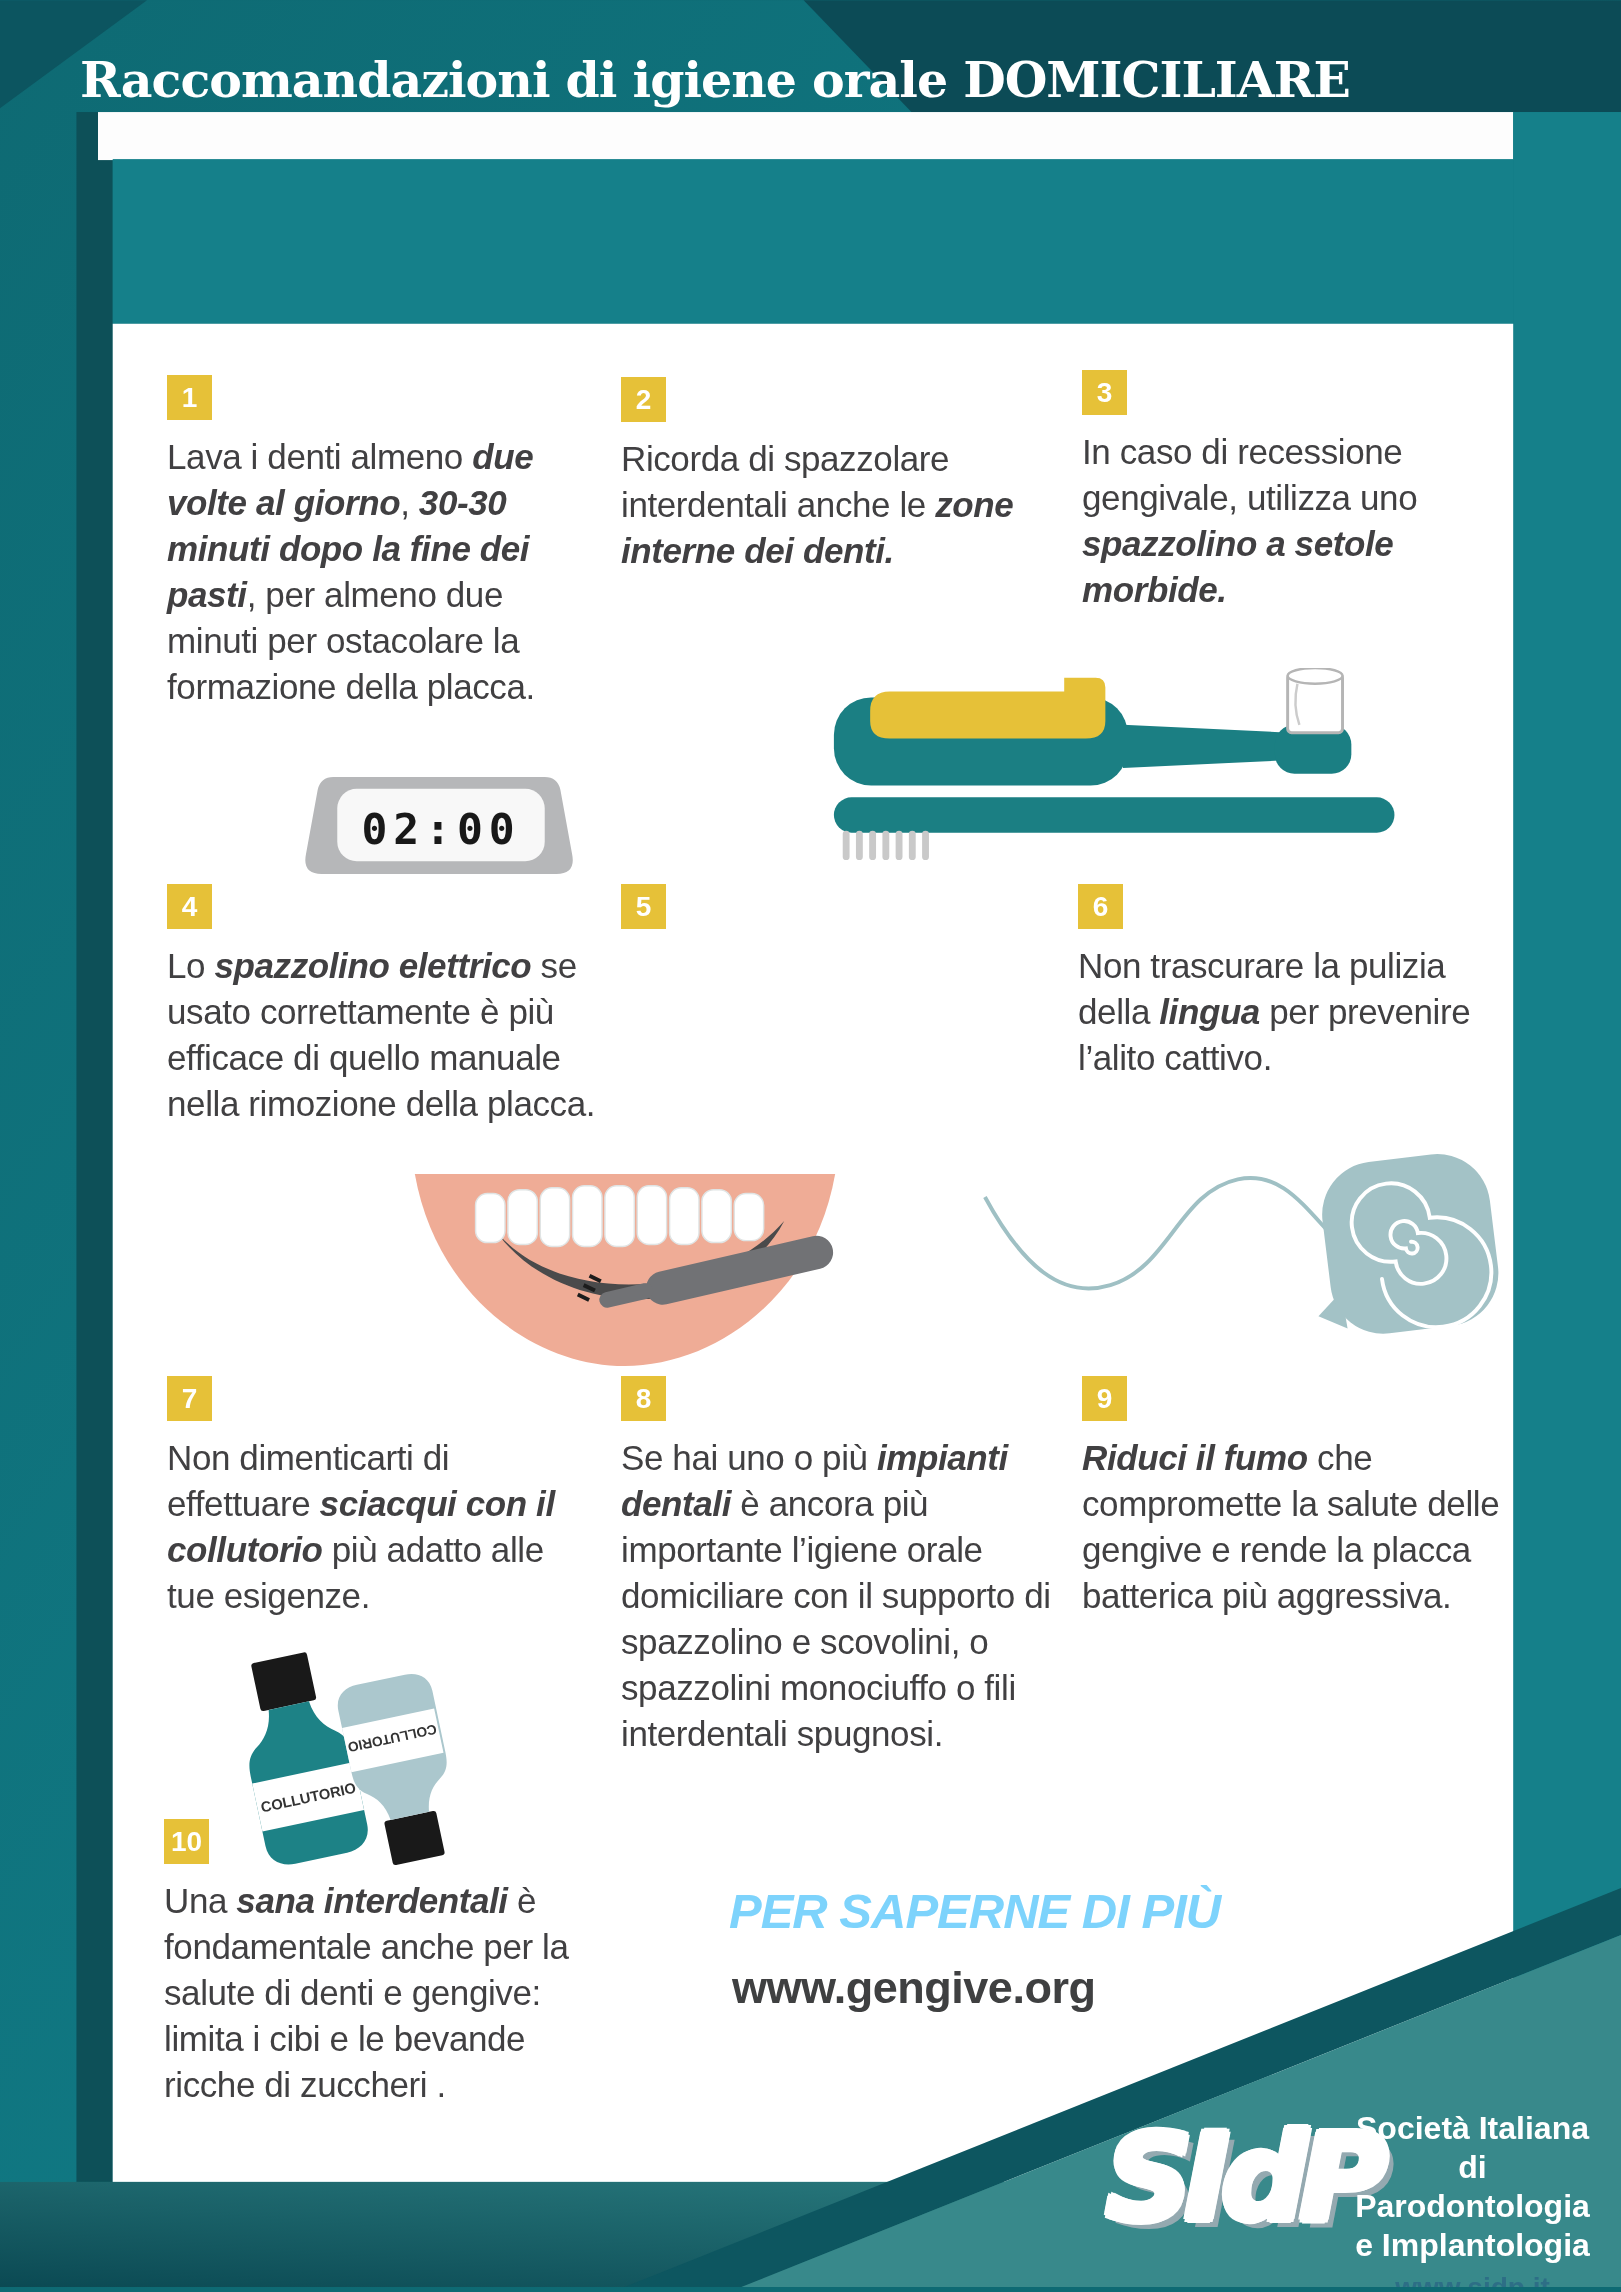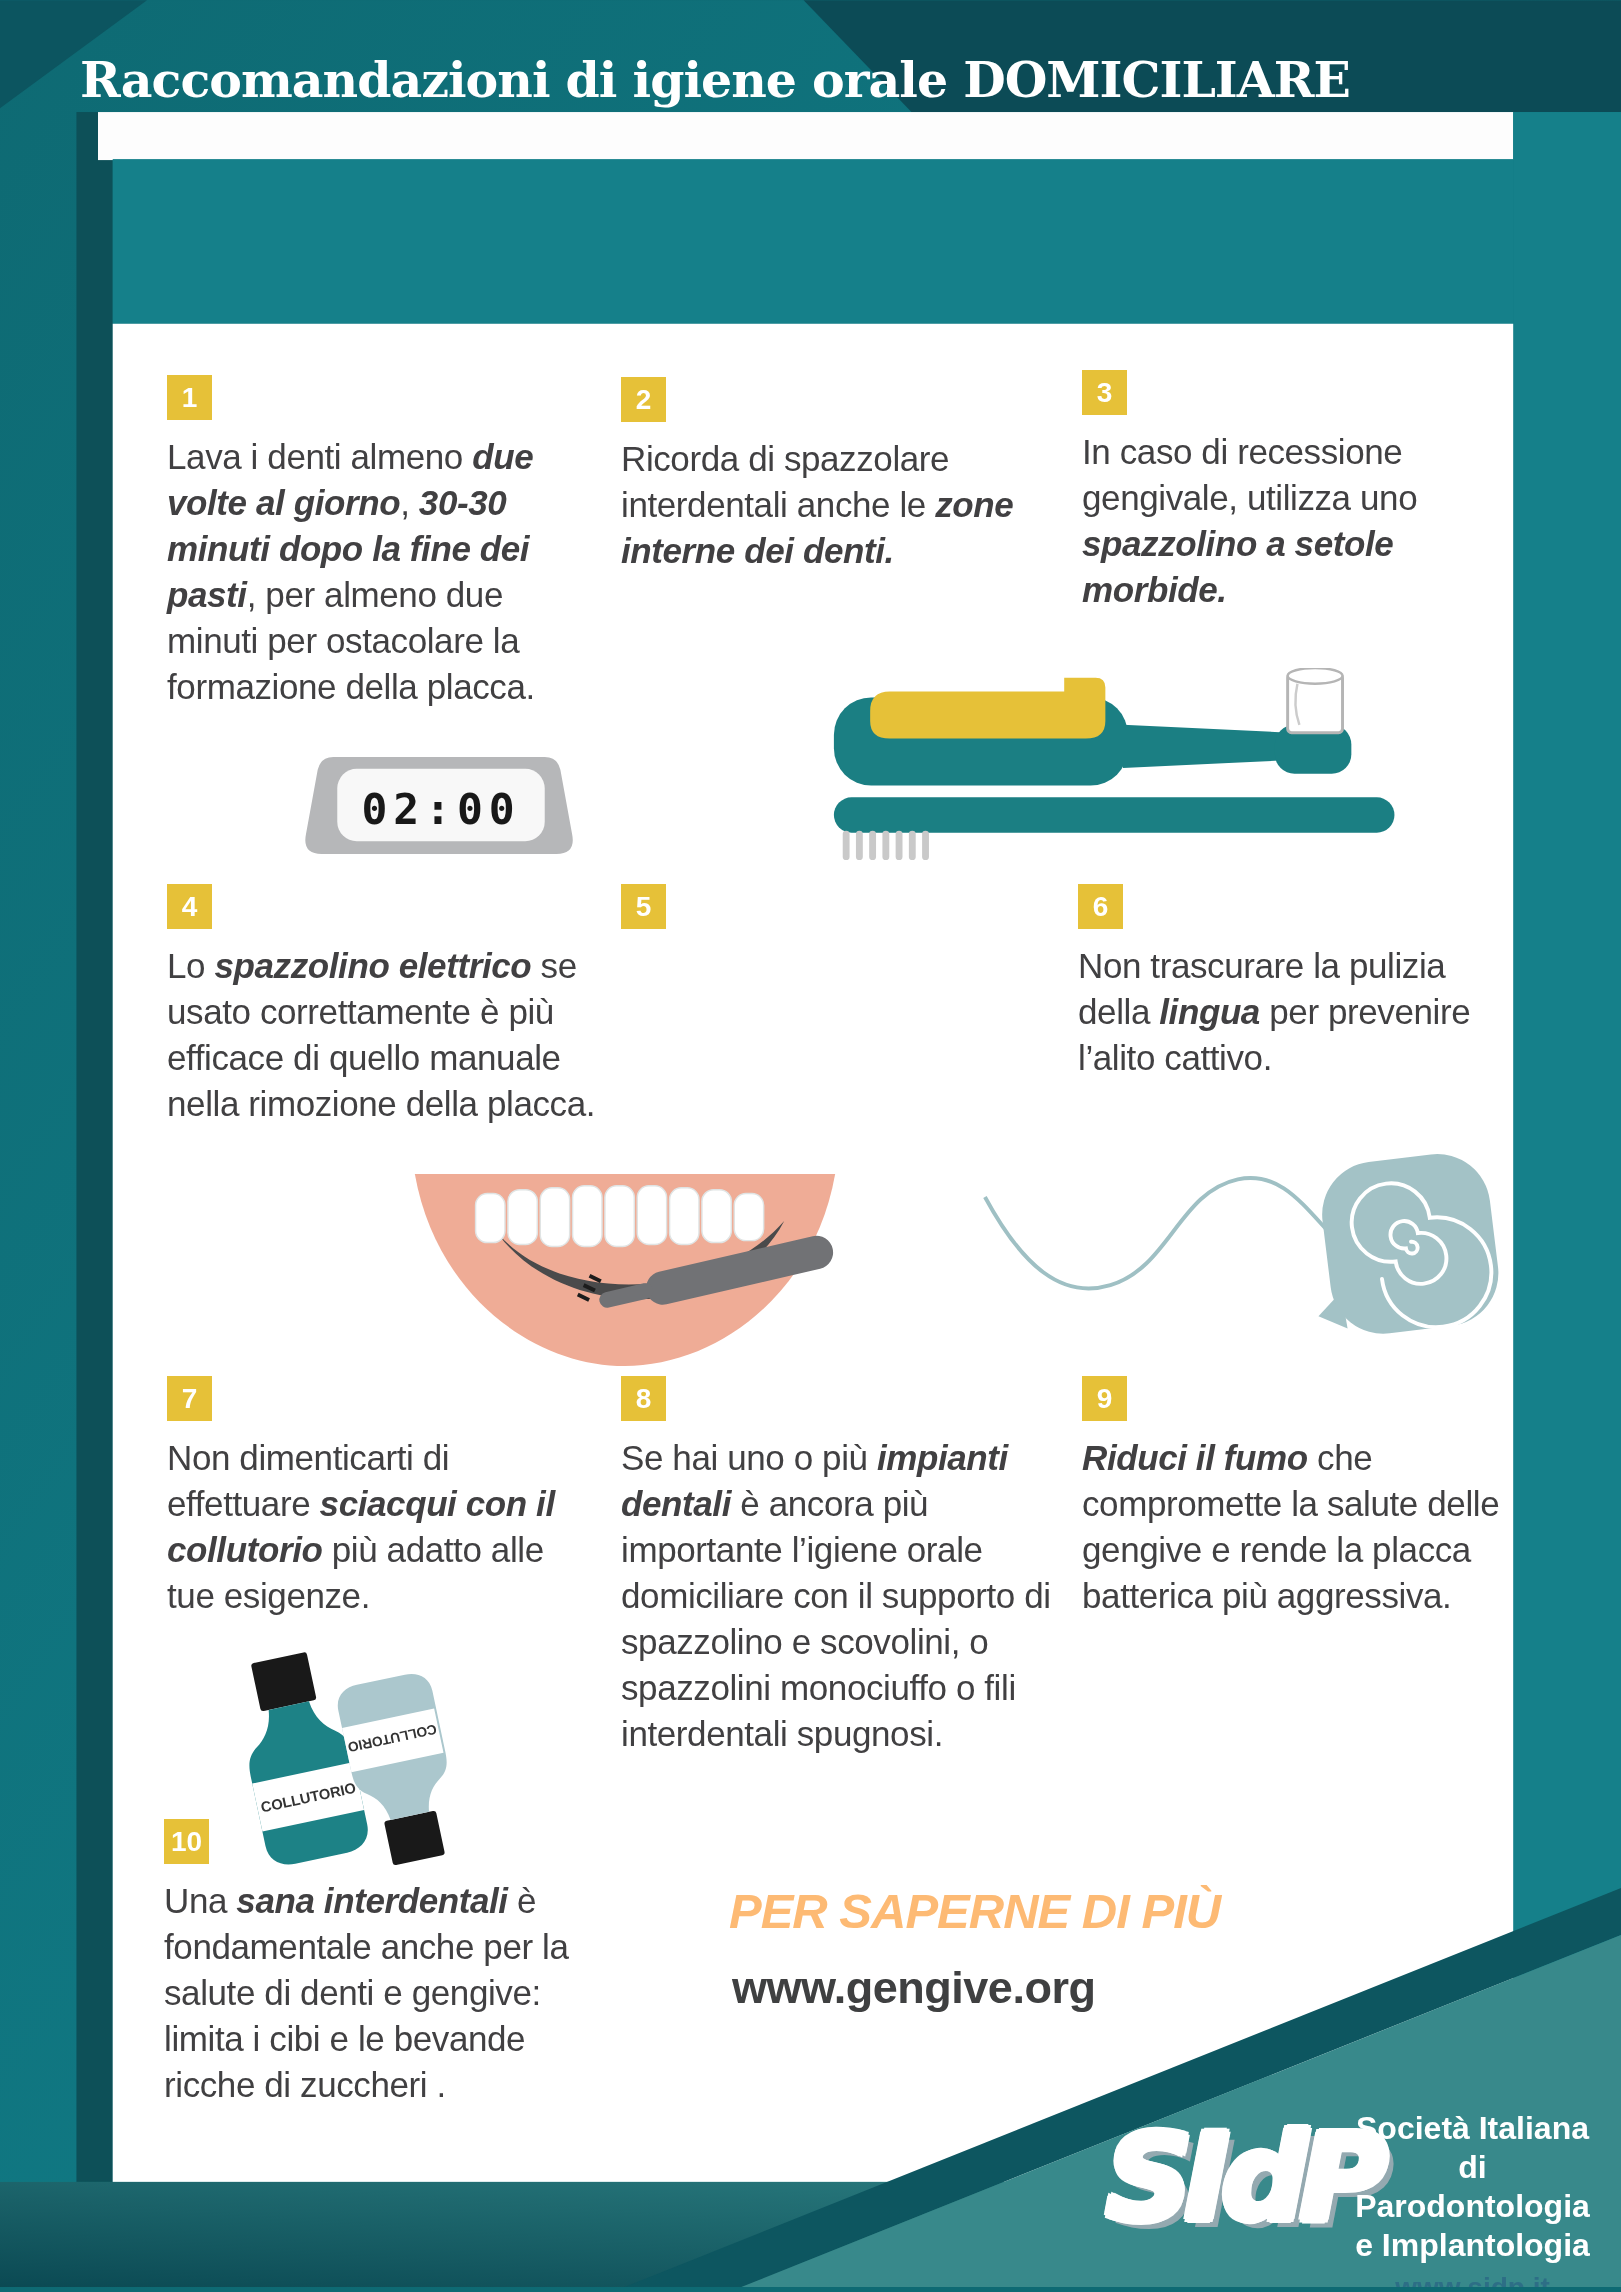--- a/index.html
+++ b/index.html
@@ -12,21 +12,21 @@
          font-family:"DejaVu Serif",serif;font-weight:bold;font-size:49px;
          color:#ffffff;letter-spacing:-1px;white-space:nowrap;}
   .section{position:absolute;}
   .badge{width:45px;height:45px;background:#e6c138;color:#ffffff;
          display:flex;align-items:center;justify-content:center;
          font-weight:bold;font-size:28px;margin-bottom:13.7px;}
   .txt{margin:0;font-size:35px;line-height:46px;color:#414042;letter-spacing:-0.4px;}
   .txt .em{font-weight:bold;font-style:italic;}
   .illus{position:absolute;}
   .cta1{position:absolute;left:616px;top:1560px;font-size:49px;font-weight:bold;
-        font-style:italic;color:#fdba74;letter-spacing:-1px;}
+        font-style:italic;color:#7dd3fc;letter-spacing:-1px;}
   .cta2{position:absolute;left:619px;top:1639px;font-size:45px;font-weight:bold;
         color:#3f4041;letter-spacing:-0.5px;}
   .sidp-logo{position:absolute;left:1106px;top:2099px;width:284px;height:167px;
         font-family:"DejaVu Sans",sans-serif;font-weight:bold;font-style:italic;
         font-size:120px;line-height:157px;color:#ffffff;letter-spacing:-7.8px;
         text-shadow:-3.9px 0 0 #fff,3.9px 0 0 #fff,0 -3.9px 0 #fff,0 3.9px 0 #fff,
           -2.9px -2.9px 0 #fff,2.9px 2.9px 0 #fff,-2.9px 2.9px 0 #fff,2.9px -2.9px 0 #fff,
           7.8px 7.8px 0 rgba(165,175,182,0.85);}
   .org{position:absolute;left:1339px;top:2109px;width:267px;text-align:center;
        color:#ffffff;font-weight:bold;font-size:32px;line-height:39px;}
@@ -73,21 +73,21 @@
       </div>
       <div class="section" style="left:508px;top:54px;width:412px">
         <div class="badge">2</div>
         <p class="txt"><span>Ricorda di spazzolare interdentali anche le </span><span class="em">zone interne dei denti.</span></p>
       </div>
       <div class="section" style="left:969px;top:47px;width:421px">
         <div class="badge">3</div>
         <p class="txt"><span>In caso di recessione gengivale, utilizza uno </span><span class="em">spazzolino a setole morbide.</span></p>
       </div>
 
-      <div class="illus" style="left:191px;top:426px">
+      <div class="illus" style="left:191px;top:446px">
         <svg width="274" height="113" viewBox="0 0 280 115">
           <path d="M34,8 H246 q13,0 16,13 l12,66 q4,20 -16,20 H18 q-20,0 -16,-20 l12,-66 q3,-13 16,-13 z" fill="#b6b7b9"></path>
           <rect x="34" y="20" width="212" height="74" rx="20" fill="#f8f8f8"></rect>
           <text x="140" y="76" text-anchor="middle" font-family="DejaVu Sans Mono, monospace" font-size="44" font-weight="bold" letter-spacing="6" fill="#191919">02:00</text>
         </svg>
       </div>
 
       <div class="illus" style="left:716px;top:345px">
         <svg width="588" height="196" viewBox="0 0 600 200">
           <rect x="5" y="30" width="300" height="90" rx="38" fill="#1b7f83"></rect>

